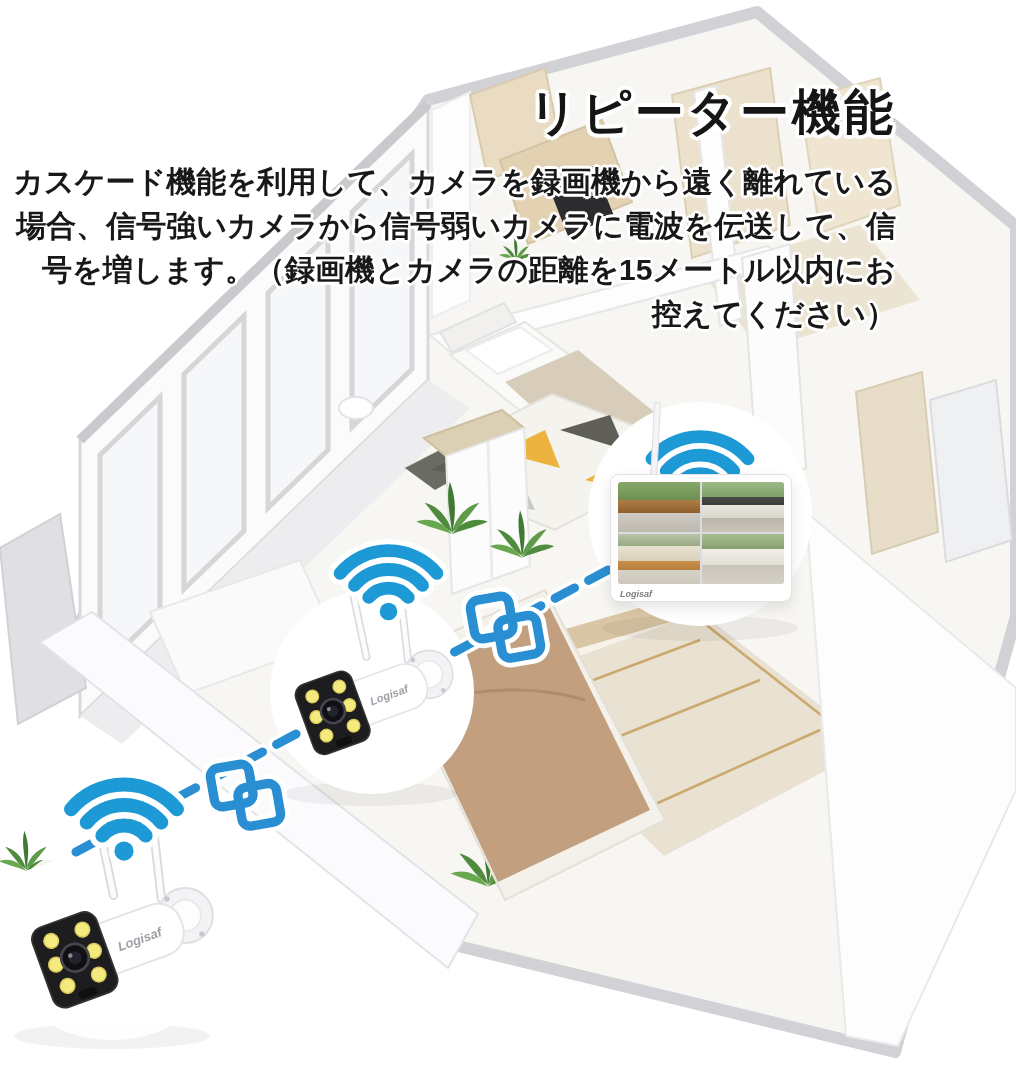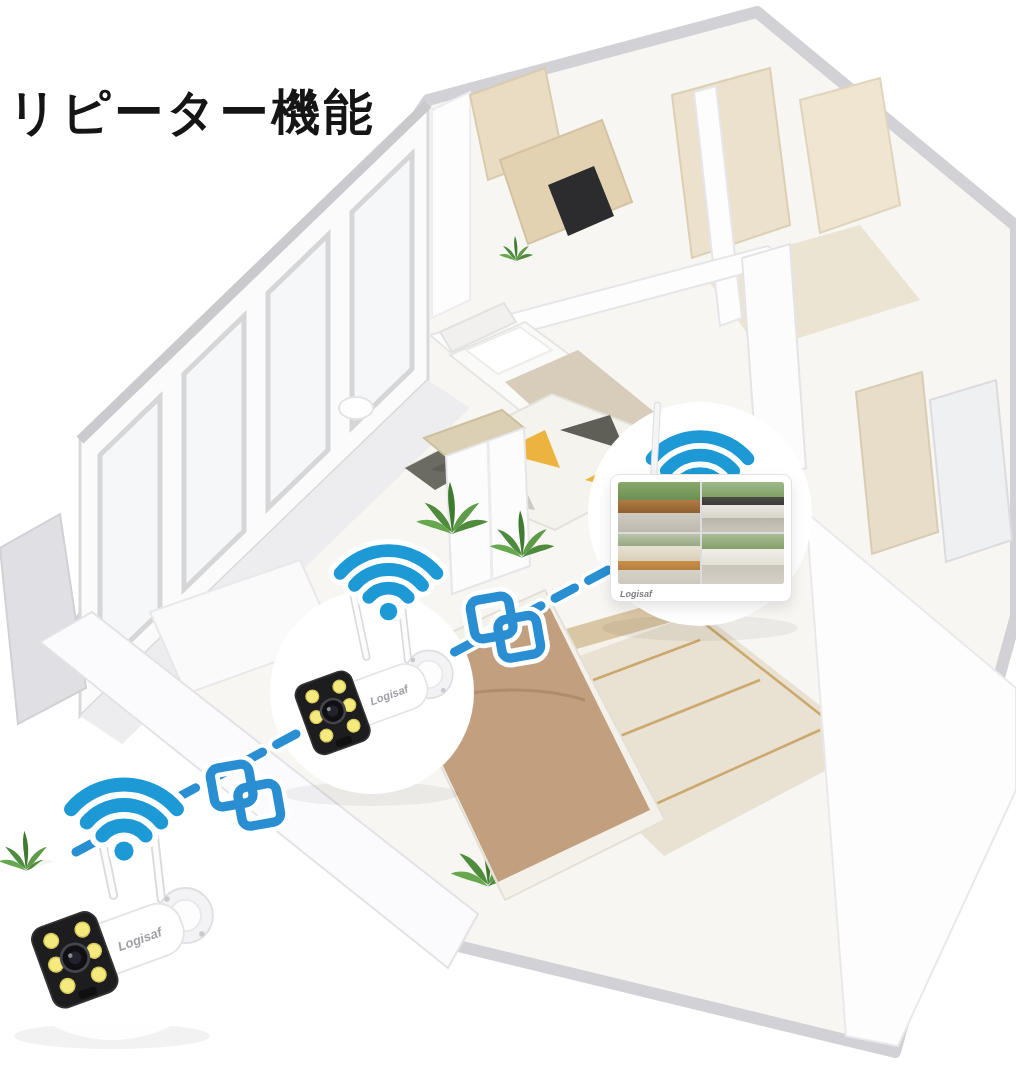--- a/index.html
+++ b/index.html
@@ -1,21 +1,21 @@
 <!DOCTYPE html>
 <html><head>
 <meta charset="utf-8">
 <style>
   html,body{margin:0;padding:0;background:#fff;}
   #canvas{
     position:relative;width:1016px;height:1080px;overflow:hidden;background:#ffffff;
     font-family:"Liberation Sans","DejaVu Sans",sans-serif;
   }
   #canvas svg{position:absolute;left:0;top:0;}
-  .overlay-text{position:absolute;left:8px;width:896px;text-align:left;color:#151515;z-index:40;}
+  .overlay-text{position:absolute;left:0;width:896px;text-align:right;color:#151515;z-index:40;}
   .title{
     top:80px;font-size:49px;font-weight:900;letter-spacing:3px;
     text-shadow:-3px -3px 0 #fff,3px -3px 0 #fff,-3px 3px 0 #fff,3px 3px 0 #fff,
                 -4px 0 0 #fff,4px 0 0 #fff,0 -4px 0 #fff,0 4px 0 #fff;
   }
   .desc{top:160px;font-size:30px;font-weight:700;line-height:44px;color:#181818;
     text-shadow:-2px -2px 0 #fff,2px -2px 0 #fff,-2px 2px 0 #fff,2px 2px 0 #fff,
                 -3px 0 0 #fff,3px 0 0 #fff,0 -3px 0 #fff,0 3px 0 #fff;
   }
   
@@ -265,14 +265,20 @@
     <div class="screen">
       <div class="feed q1"></div>
       <div class="feed q2"></div>
       <div class="feed q3"></div>
       <div class="feed q4"></div>
     </div>
     <div class="monitor-brand">Logisaf</div>
   </div>
 
   <div class="overlay-text title">リピーター機能</div>
+  <div class="overlay-text desc">
+    <div>カスケード機能を利用して、カメラを録画機から遠く離れている</div>
+    <div>場合、信号強いカメラから信号弱いカメラに電波を伝送して、信</div>
+    <div>号を増します。（録画機とカメラの距離を15メートル以内にお</div>
+    <div>控えてください）</div>
+  </div>
 
 </div>
 
 </body></html>

